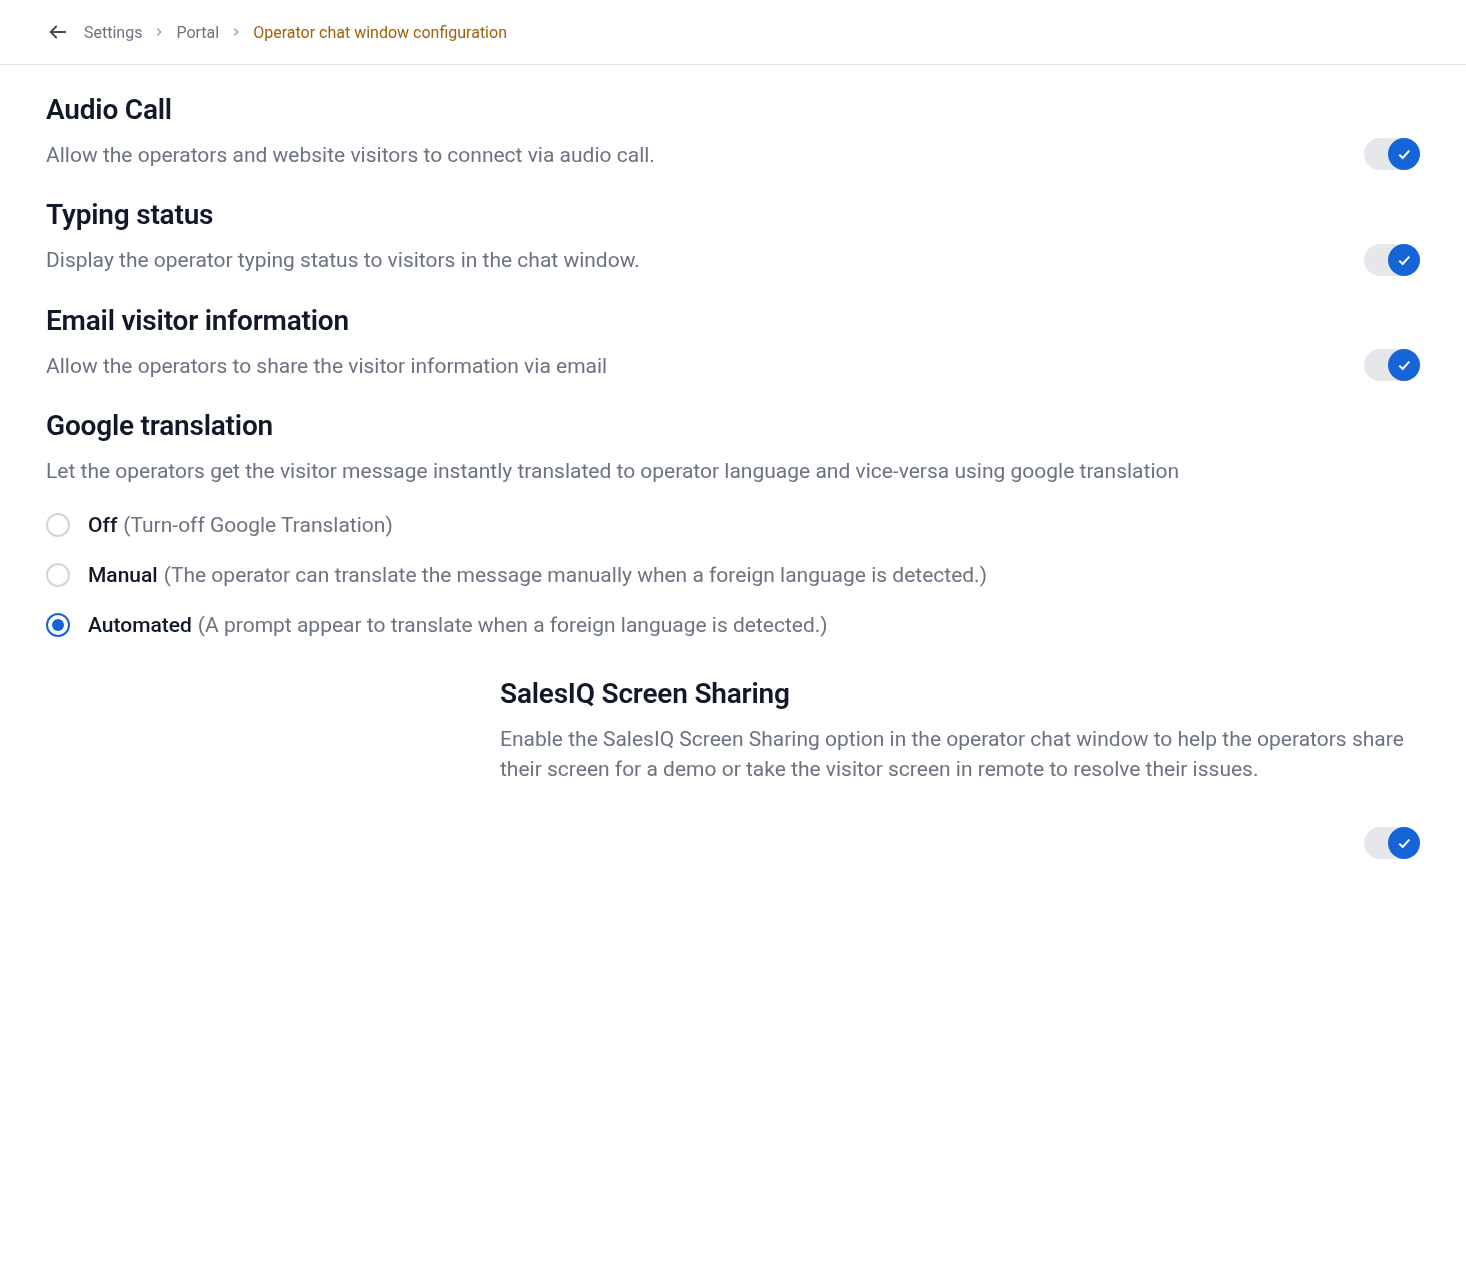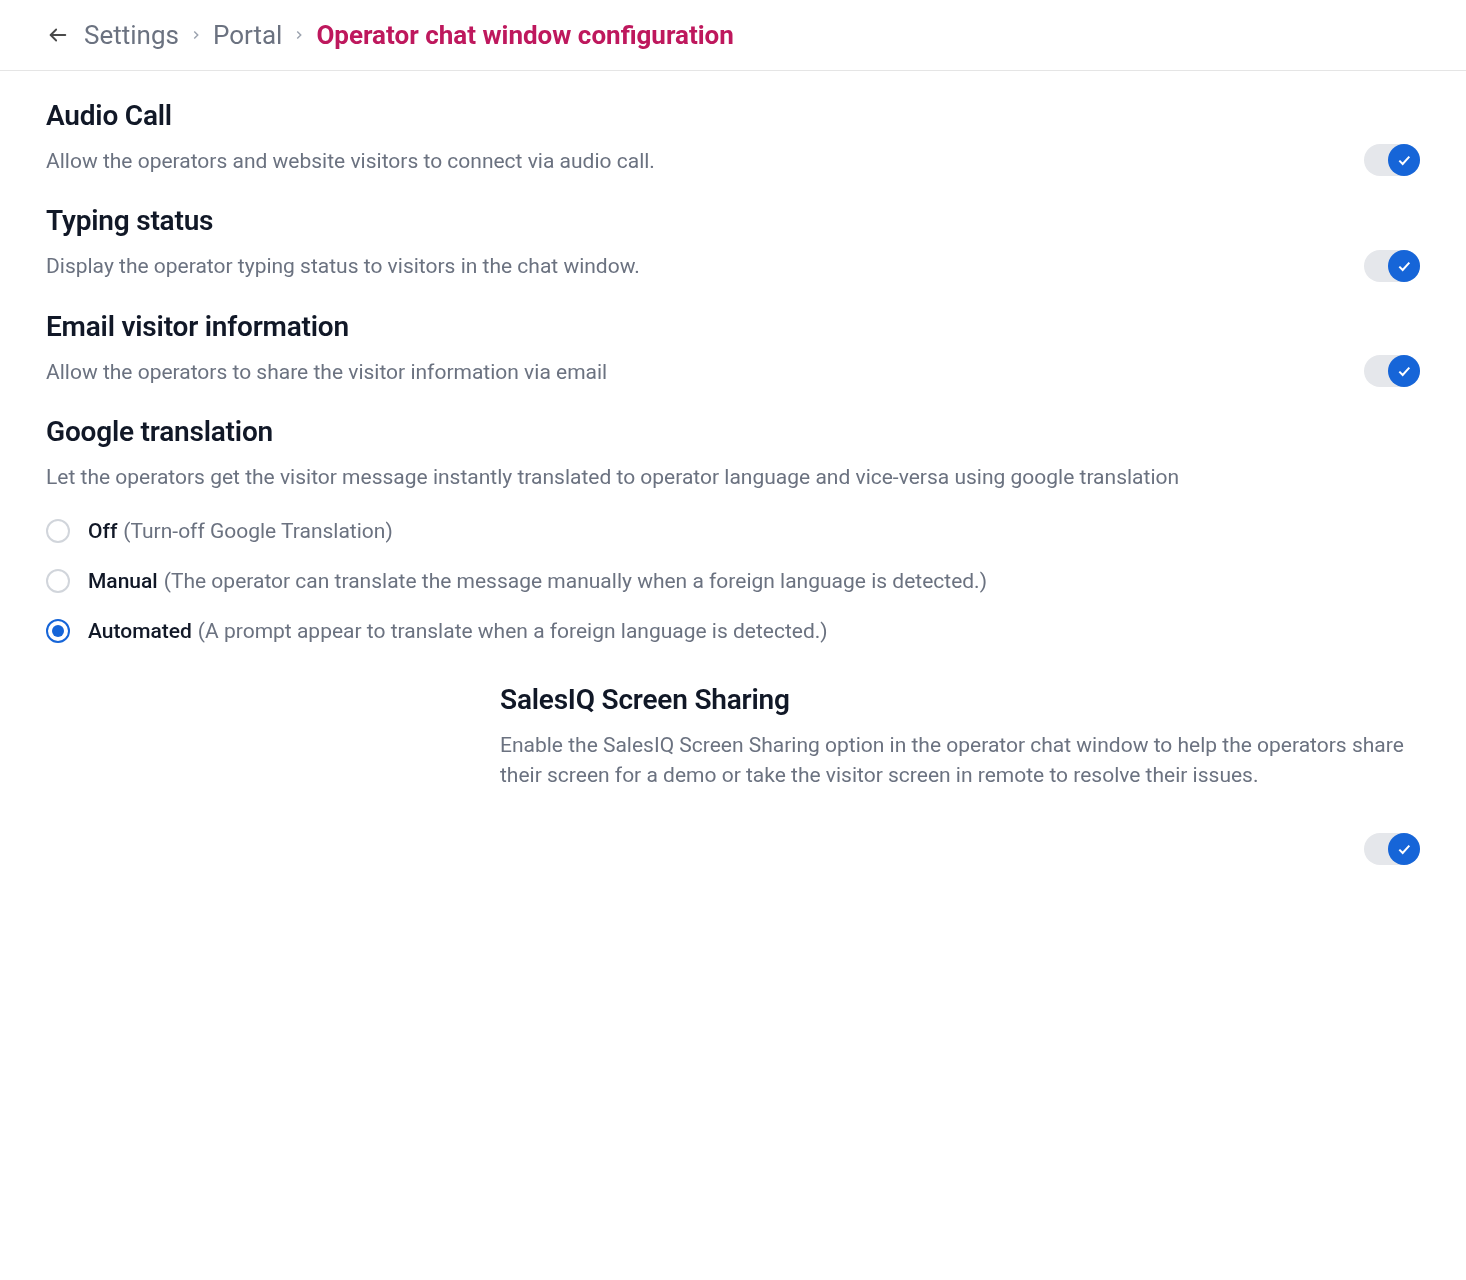--- a/index.html
+++ b/index.html
@@ -25,29 +25,29 @@
       display: flex;
       align-items: center;
       justify-content: center;
       cursor: pointer;
       color: #4a4a4a;
     }
     .breadcrumb {
       display: flex;
       align-items: center;
       gap: 10px;
-      font-size: 26px;
+      font-size: 16px;
     }
     .breadcrumb-item {
       color: #6b7280;
       cursor: pointer;
     }
     .breadcrumb-item.current {
-      color: #be185d;
-      font-weight: 700;
+      color: #a16207;
+      font-weight: 400;
       cursor: default;
     }
     .breadcrumb-sep {
       color: #9ca3af;
       font-size: 18px;
       display: flex;
       align-items: center;
     }
     .content {
       padding: 28px 46px 40px 46px;

